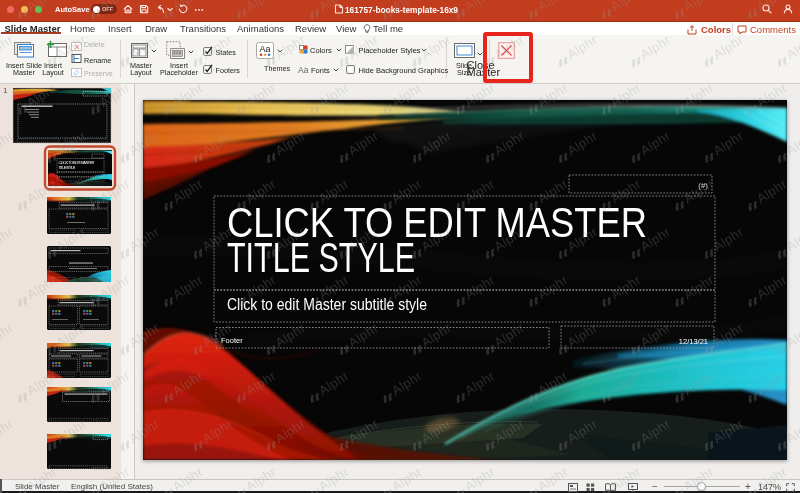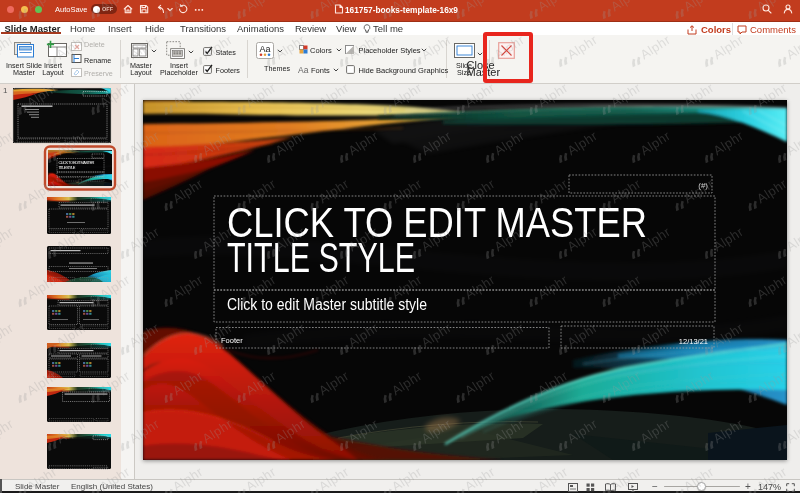--- a/index.html
+++ b/index.html
@@ -5,21 +5,21 @@
 html,body{width:800px;height:493px;overflow:hidden;font-family:"Liberation Sans",sans-serif;background:#efeeec}
 .abs{position:absolute}
 #stage{position:relative;width:800px;height:493px;overflow:hidden}
 .wm{pointer-events:none}
 </style></head><body>
 <div id="stage">
 <div class="abs" style="left:0;top:0;width:800px;height:22px;background:#c23c1e;border-bottom:1px solid #9e2f15">
 <div class="abs" style="left:6.5px;top:5.8px;width:7px;height:7px;border-radius:50%;background:#ee6a5e"></div>
 <div class="abs" style="left:20.5px;top:5.8px;width:7px;height:7px;border-radius:50%;background:#f4be4f"></div>
 <div class="abs" style="left:35px;top:5.8px;width:7px;height:7px;border-radius:50%;background:#61c355"></div>
-<div class="abs" style="left:55px;top:5px;font-size:7.5px;font-weight:normal;color:#fff">AutoSave</div>
+<div class="abs" style="left:55px;top:5px;font-size:7.5px;font-weight:bold;color:#fff">AutoSave</div>
 <div class="abs" style="left:91px;top:4px;width:26px;height:10px;border-radius:5px;background:#802512">
   <div class="abs" style="left:1.5px;top:1.5px;width:7px;height:7px;border-radius:50%;background:#fff"></div>
   <div class="abs" style="left:11px;top:2.2px;font-size:5.5px;font-weight:bold;color:#e8c0b4">OFF</div>
 </div>
 <svg class="abs" style="left:123px;top:3.5px" width="10" height="10" viewBox="0 0 10 10">
         <path fill="none" stroke="#ffe8e0" stroke-width="1.1" stroke-linecap="round" stroke-linejoin="round" d="M1.2,5 L5,1.5 L8.8,5 M2.2,4.5 V8.8 H7.8 V4.5 M4,8.8 V6 H6 V8.8"></path>
       </svg>
 <svg class="abs" style="left:139px;top:3.5px" width="10" height="10" viewBox="0 0 10 10">
         <path fill="none" stroke="#ffe8e0" stroke-width="1.1" stroke-linecap="round" stroke-linejoin="round" d="M1.5,1.5 H7 L8.7,3.2 V8.7 H1.5 Z M3,1.7 V3.6 H6.5 V1.7 M3,8.5 V5.7 H7 V8.5"></path>
       </svg>
@@ -43,21 +43,21 @@
       </svg>
 <svg class="abs" style="left:783px;top:3.5px" width="10" height="10" viewBox="0 0 10 10">
         <circle cx="5" cy="3" r="2" fill="none" stroke="#ffe8e0" stroke-width="1.1" stroke-linecap="round" stroke-linejoin="round"></circle>
         <path fill="none" stroke="#ffe8e0" stroke-width="1.1" stroke-linecap="round" stroke-linejoin="round" d="M1.3,9 C1.7,6.3 3,5.4 5,5.4 C7,5.4 8.3,6.3 8.7,9"></path>
       </svg>
 </div>
 <div class="abs" style="left:0;top:22px;width:800px;height:13px;background:#fff"></div>
 <div class="abs" style="left:4.5px;top:22.8px;font-size:9.5px;font-weight:bold;color:#222">Slide Master</div>
 <div class="abs" style="left:70px;top:22.8px;font-size:9.5px;font-weight:normal;color:#333">Home</div>
 <div class="abs" style="left:108px;top:22.8px;font-size:9.5px;font-weight:normal;color:#333">Insert</div>
-<div class="abs" style="left:145px;top:22.8px;font-size:9.5px;font-weight:normal;color:#333">Hide</div>
+<div class="abs" style="left:145px;top:22.8px;font-size:9.5px;font-weight:normal;color:#333">Draw</div>
 <div class="abs" style="left:180px;top:22.8px;font-size:9.5px;font-weight:normal;color:#333">Transitions</div>
 <div class="abs" style="left:237px;top:22.8px;font-size:9.5px;font-weight:normal;color:#333">Animations</div>
 <div class="abs" style="left:295px;top:22.8px;font-size:9.5px;font-weight:normal;color:#333">Review</div>
 <div class="abs" style="left:336px;top:22.8px;font-size:9.5px;font-weight:normal;color:#333">View</div>
 <div class="abs" style="left:1px;top:31.8px;width:60px;height:1.8px;background:#a63a1f"></div>
 <svg class="abs" style="left:363px;top:24px" width="8" height="9" viewBox="0 0 8 9">
       <path fill="none" stroke="#555" stroke-width="0.9" d="M4,0.7 a2.8,2.8 0 0 1 1.5,5.2 l0,1.3 h-3 l0,-1.3 A2.8,2.8 0 0 1 4,0.7 Z M2.8,8.3 h2.4"></path>
     </svg>
 <div class="abs" style="left:373px;top:22.8px;font-size:9.5px;color:#333">Tell me</div>
 <svg class="abs" style="left:687px;top:24.5px" width="11" height="10" viewBox="0 0 11 10">

